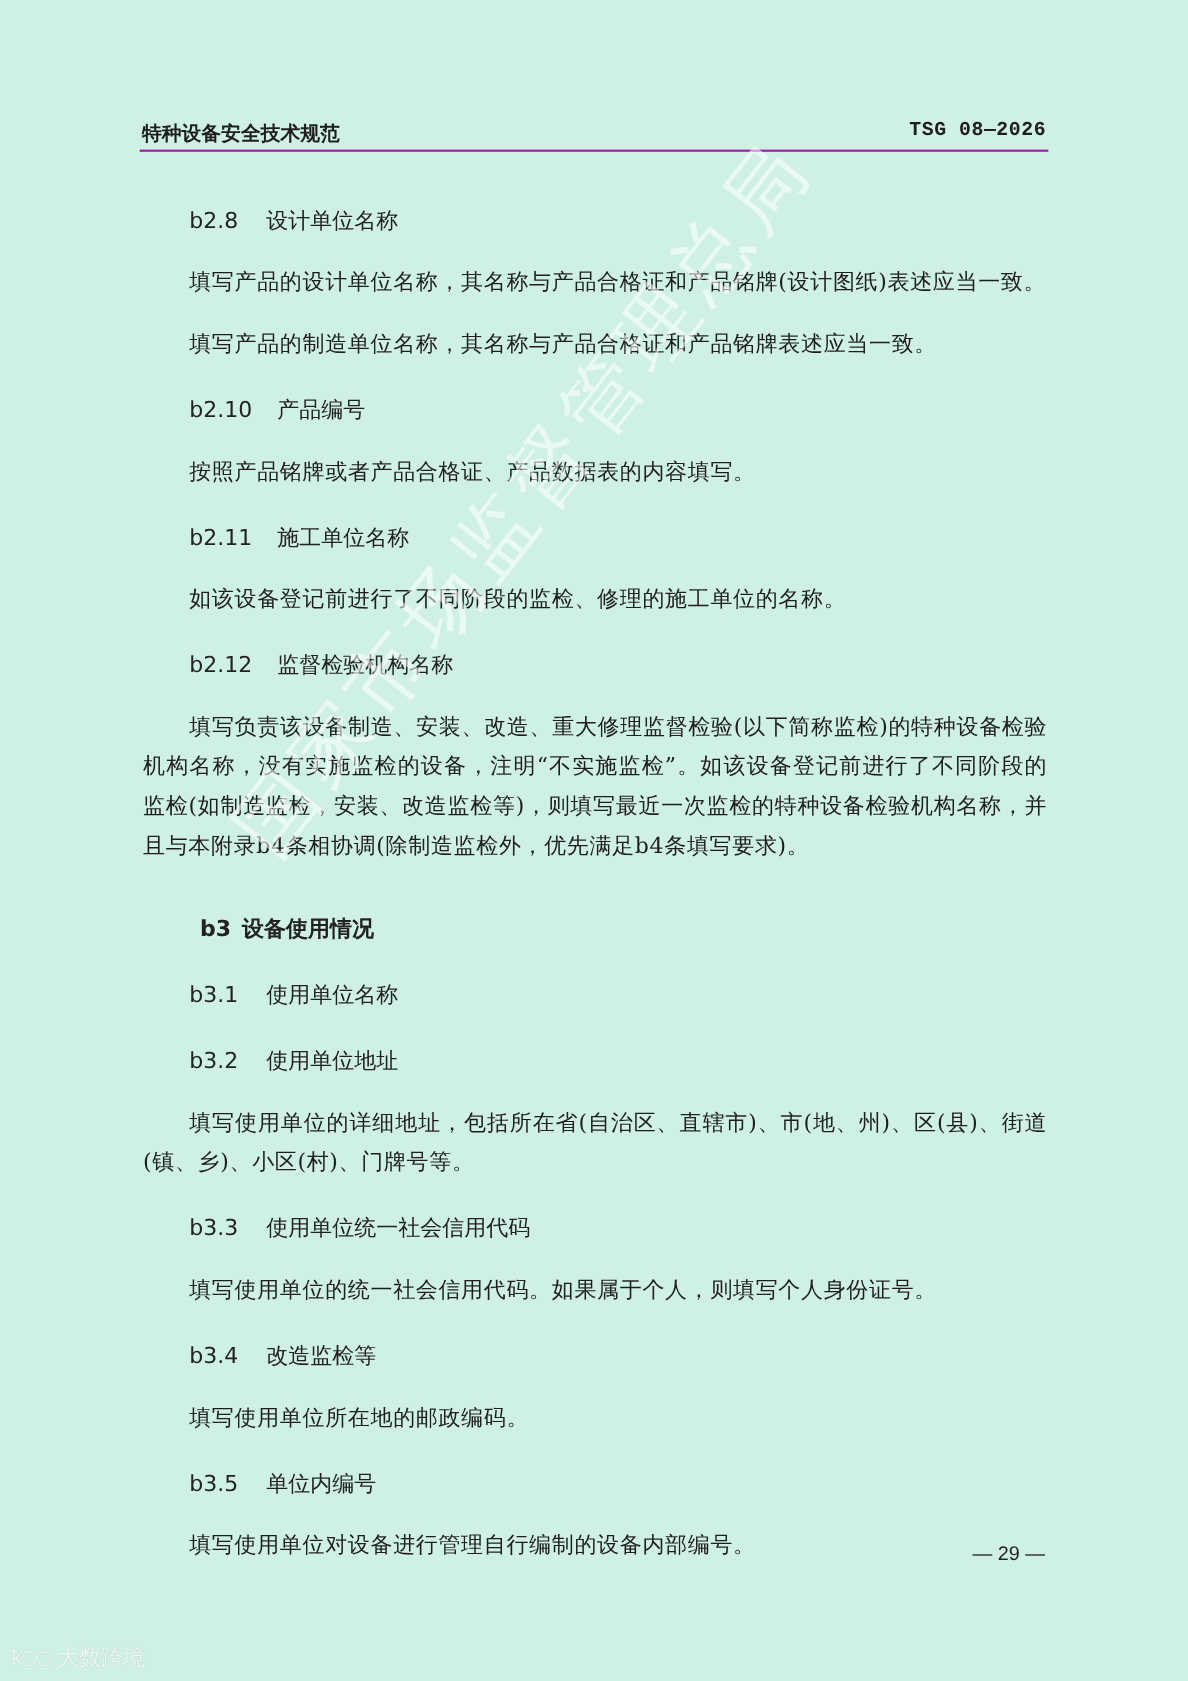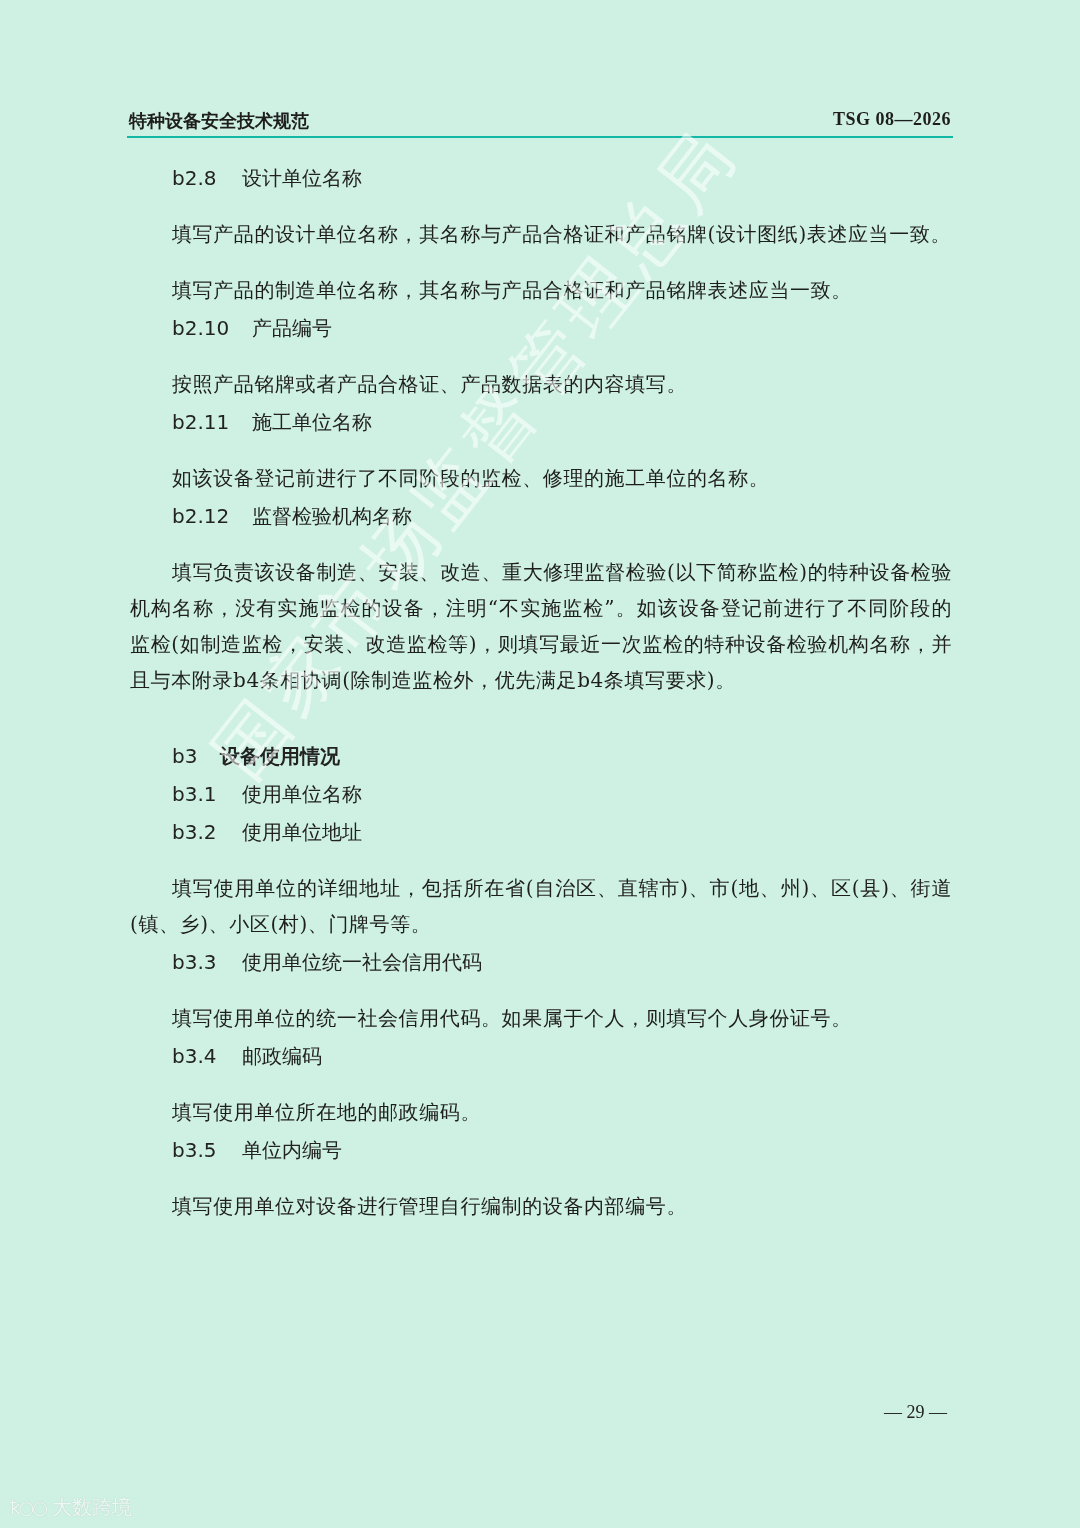--- a/index.html
+++ b/index.html
@@ -14,22 +14,22 @@
       overflow: hidden;
       font-family: "DejaVu Serif", "Liberation Serif", serif;
       color: #1e1e1e;
     }
     .page-header {
       position: absolute;
       left: 127px;
       top: 108px;
       width: 826px;
       height: 28px;
-      border-bottom: 2px solid #14b8a6;
-      font-family: Liberation Serif, serif;
+      border-bottom: 2px solid #a21caf;
+      font-family: Liberation Mono, monospace;
       font-size: 18px;
       font-weight: bold;
     }
     .page-header .left {
       position: absolute;
       left: 2px;
       top: 1px;
     }
     .page-header .right {
       position: absolute;
@@ -43,50 +43,51 @@
       left: 130px;
       top: 158px;
       width: 822px;
     }
     .heading {
       font-family: "DejaVu Sans", "Liberation Sans", sans-serif;
       font-size: 20px;
       padding-left: 42px;
       line-height: 36px;
       height: 36px;
-      margin-top: 2px;
+      margin-top: 24px;
       color: #222;
     }
     .heading .num {
       display: inline-block;
       min-width: 70px;
     }
     .heading.wide .num { min-width: 80px; }
     .heading.major {
       margin-top: 40px;
       font-weight: bold;
     }
     .heading.major .num {
       min-width: 48px;
-      font-weight: normal;
+      font-weight: bold;
+      text-align: center;
     }
     .para {
       font-size: 20px;
       line-height: 36px;
       text-indent: 42px;
       text-align: justify;
       letter-spacing: 0.6px;
       margin-top: 20px;
     }
     .page-number {
       position: absolute;
       left: 884px;
       top: 1402px;
       font-size: 18px;
-      font-family: Liberation Serif, serif;
+      font-family: Liberation Sans, sans-serif;
       color: #222;
     }
     .watermark {
       position: absolute;
       left: 230px;
       top: 720px;
       font-family: "DejaVu Sans", "Liberation Sans", sans-serif;
       font-size: 72px;
       color: rgba(255,255,255,0.55);
       transform: rotate(-52deg);
@@ -155,21 +156,21 @@
     <span class="num">b3.2</span><span>使用单位地址</span>
   </div>
   <div class="para">填写使用单位的详细地址，包括所在省(自治区、直辖市)、市(地、州)、区(县)、街道(镇、乡)、小区(村)、门牌号等。</div>
 
   <div class="heading">
     <span class="num">b3.3</span><span>使用单位统一社会信用代码</span>
   </div>
   <div class="para">填写使用单位的统一社会信用代码。如果属于个人，则填写个人身份证号。</div>
 
   <div class="heading">
-    <span class="num">b3.4</span><span>邮政编码</span>
+    <span class="num">b3.4</span><span>改造监检等</span>
   </div>
   <div class="para">填写使用单位所在地的邮政编码。</div>
 
   <div class="heading">
     <span class="num">b3.5</span><span>单位内编号</span>
   </div>
   <div class="para">填写使用单位对设备进行管理自行编制的设备内部编号。</div>
 </div>
 
 <div class="watermark">国家市场监督管理总局</div>

